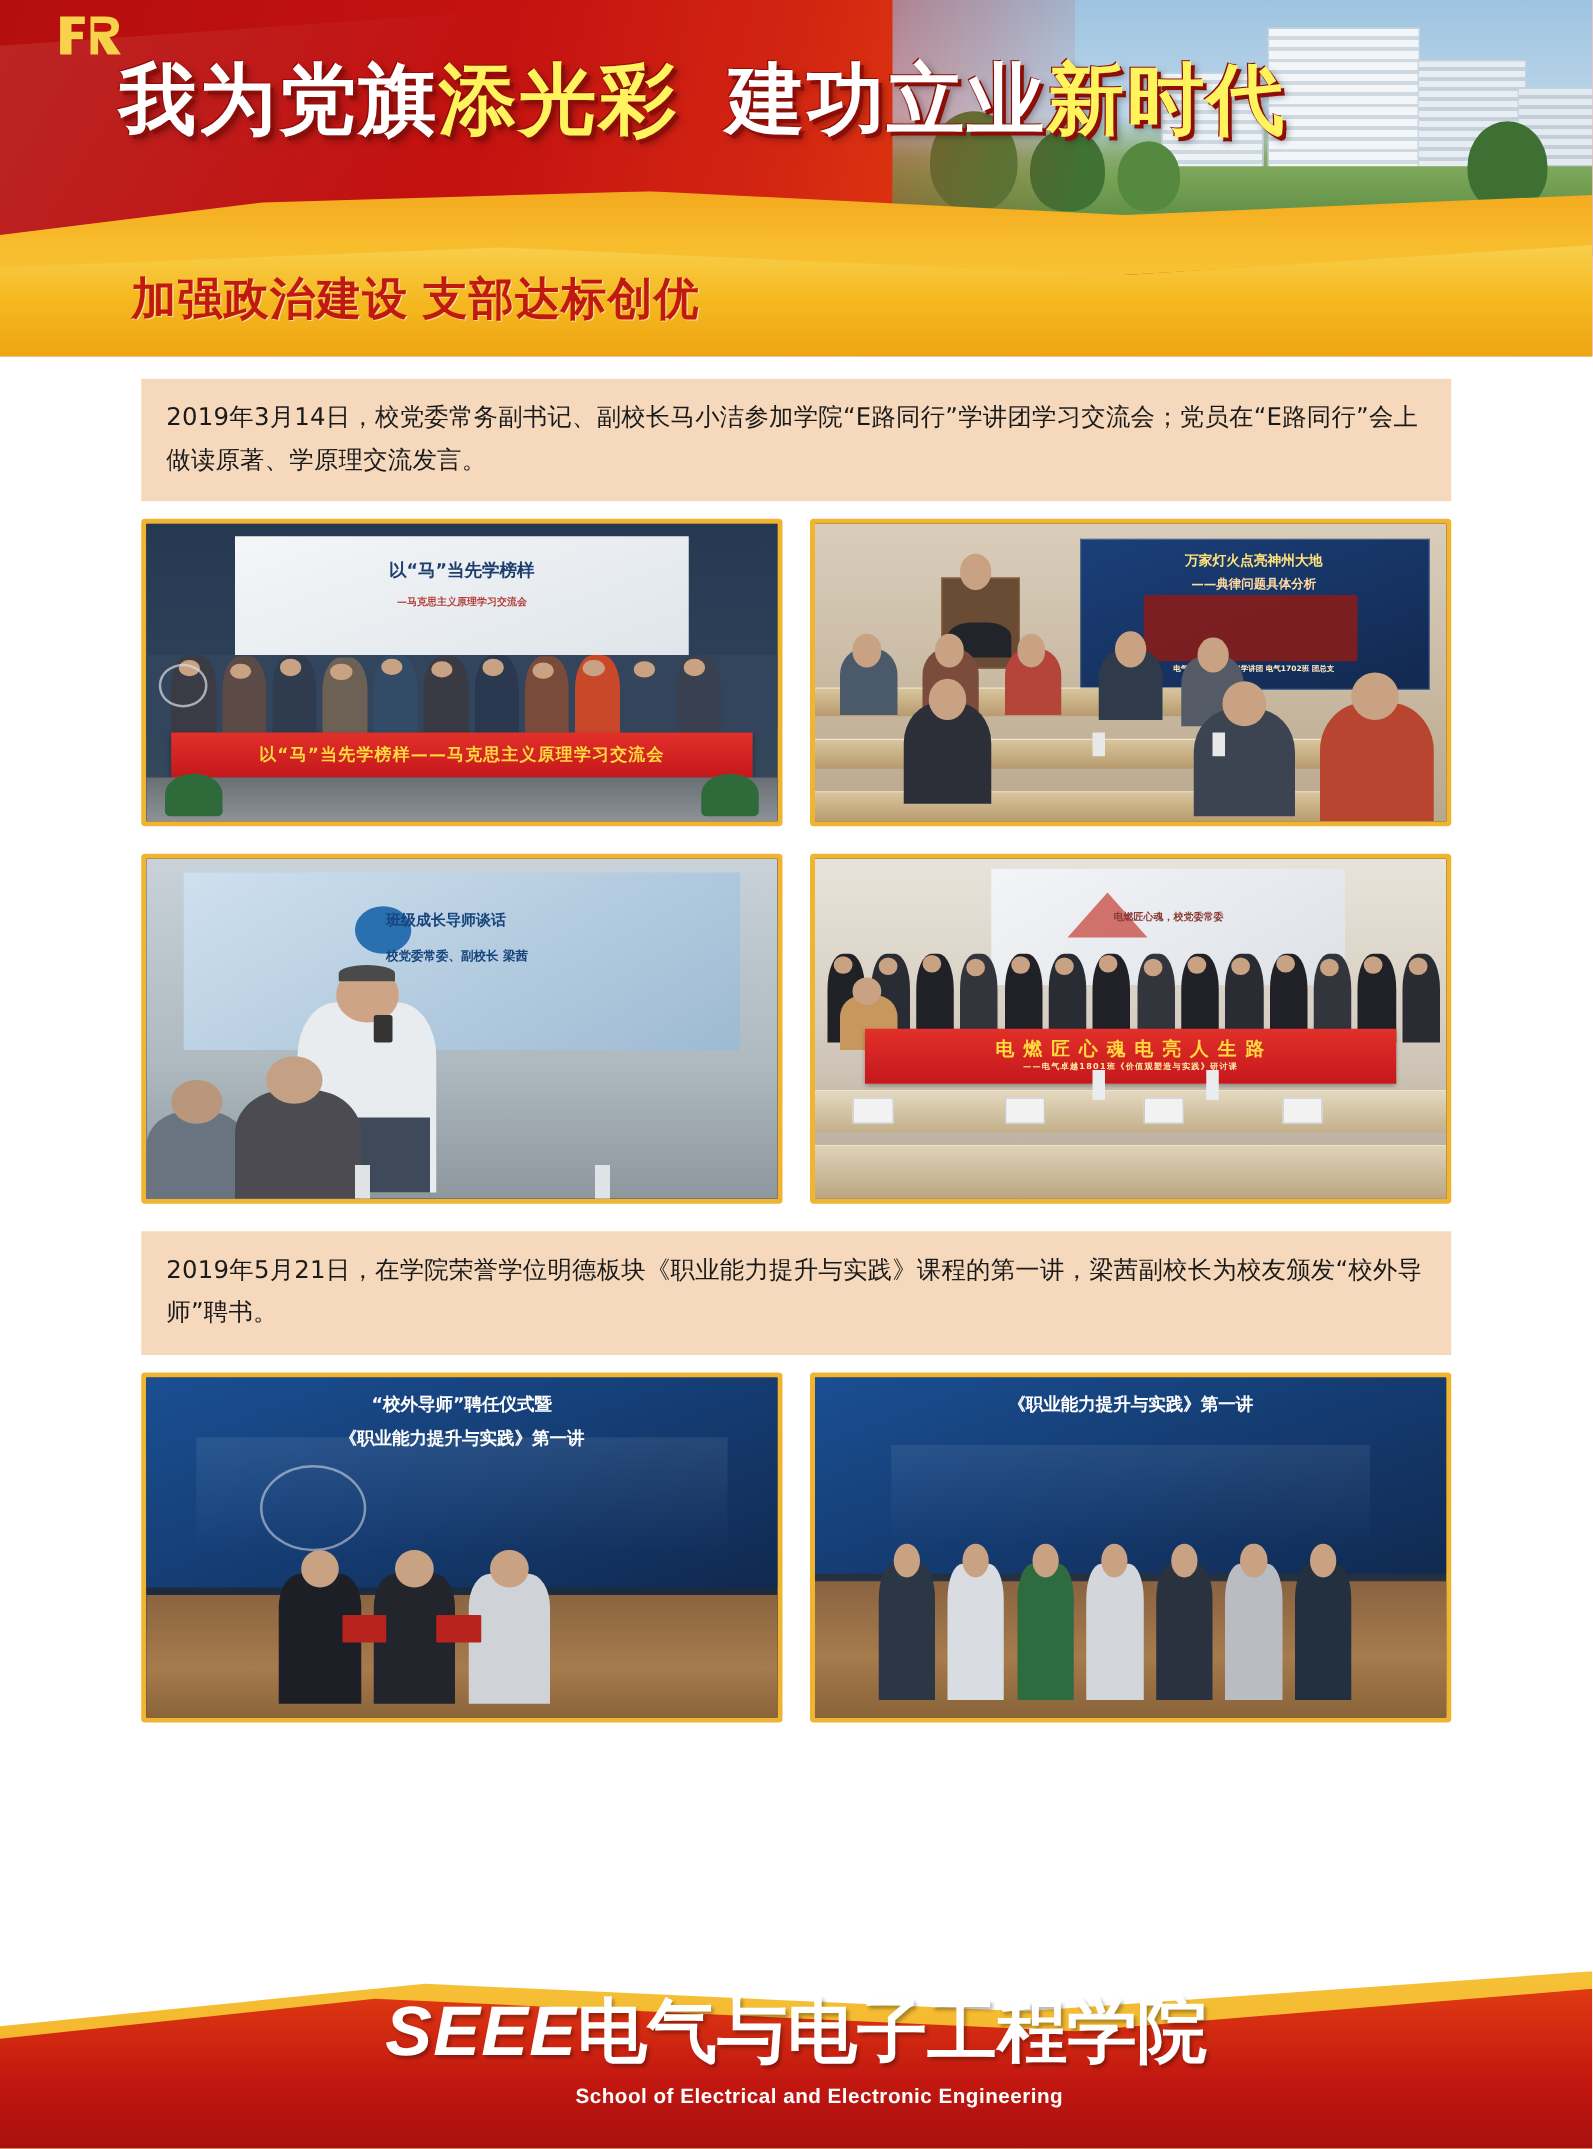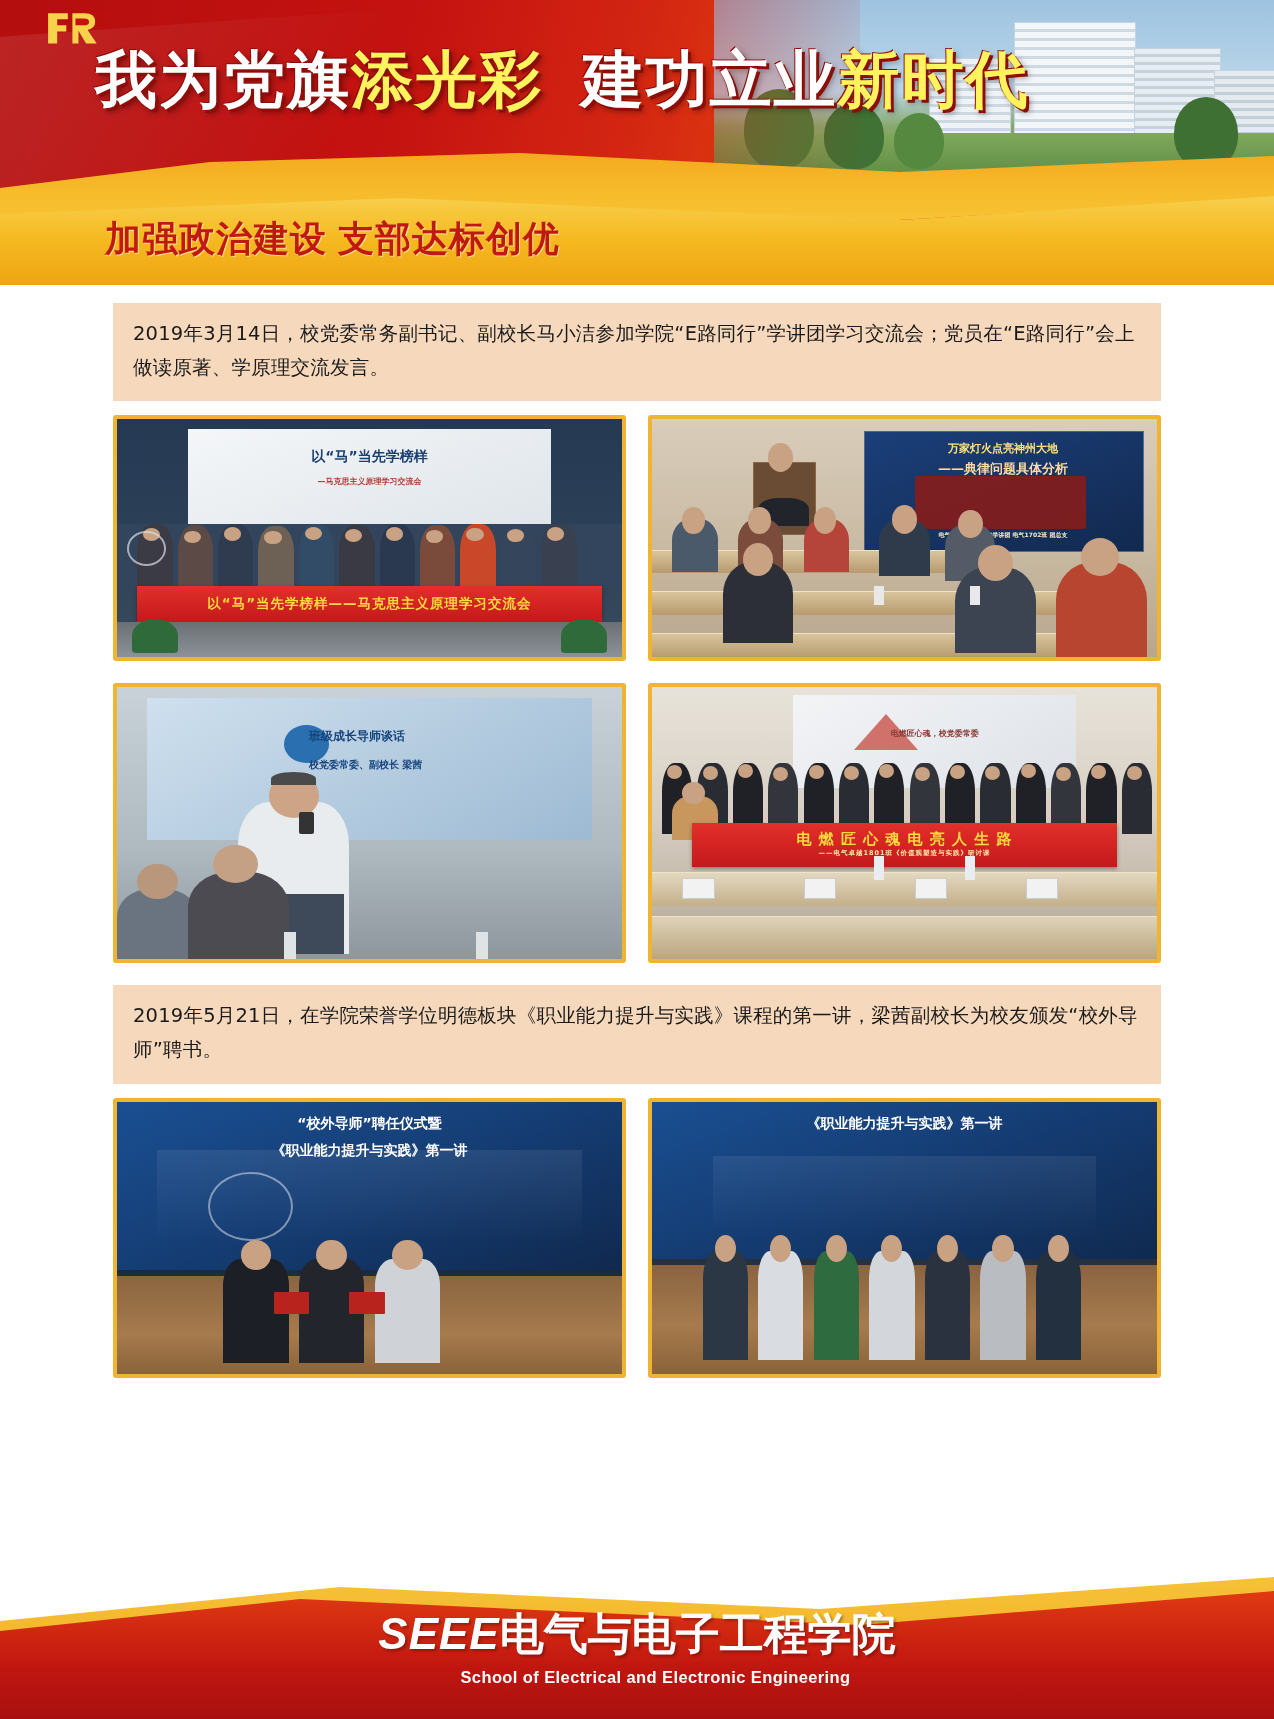--- a/index.html
+++ b/index.html
@@ -219,21 +219,21 @@
     background: linear-gradient(to bottom, #f07c18 0%, #e05a12 100%);
     clip-path: polygon(0 64px, 420px 30px, 900px 58px, 1274px 24px, 1274px 104px, 0 104px);
     opacity: .85;
   }
   .footer-logo {
     position: absolute;
     left: 0; right: 0; bottom: 32px;
     text-align: center;
   }
   .logo-line1 {
-    font-size: 44px;
+    font-size: 56px;
     font-weight: bold;
     color: #ffffff;
     letter-spacing: 1px;
     font-style: italic;
     text-shadow: 2px 2px 3px rgba(0,0,0,0.3);
     white-space: nowrap;
     margin-top: 16px;
   }
   .logo-line1 .cn { font-style: normal; letter-spacing: 0; }
   .logo-line2 {
@@ -328,21 +328,21 @@
           <div style="position:absolute;left:2%;top:47%;width:7%;height:13%;border:2px solid #d8dde2;border-radius:50%;opacity:.7;"></div>
         </div>
       </div>
 
       <div class="photo">
         <div class="scene">
           <div class="stage-bg" style="background:linear-gradient(to bottom,#d9cdbb 0%,#cdbfa9 40%,#b9a78d 100%);"></div>
           <div class="screen" style="left:42%;top:5%;width:55%;height:50%;background:linear-gradient(160deg,#1b3f7a,#12294f);">
           </div>
           <div class="screen-text" style="left:42%;width:55%;top:9%;font-size:11px;color:#ffe27a;">万家灯火点亮神州大地</div>
-          <div class="screen-text" style="left:42%;width:55%;top:17%;font-size:13px;color:#ffd9a0;">——典律问题具体分析</div>
+          <div class="screen-text" style="left:42%;width:55%;top:17%;font-size:10px;color:#ffd9a0;">——典律问题具体分析</div>
           <div style="position:absolute;left:52%;top:24%;width:34%;height:22%;background:#8d1b16;border-radius:2px;opacity:.85;"></div>
           <div class="screen-text" style="left:42%;width:55%;top:47%;font-size:6px;color:#ffe9c0;">电气学院“E路同行”学讲团  电气1702班 团总支</div>
 
           <div style="position:absolute;left:20%;top:18%;width:12%;height:30%;background:#6a4b33;border:1px solid #8a6647;"></div>
           <div class="head" style="left:23%;top:10%;width:5%;height:12%;"></div>
           <div class="person" style="left:21%;bottom:55%;width:10%;height:12%;background:#22242b;"></div>
 
           <div class="table" style="left:0;top:55%;width:70%;height:9%;"></div>
           <div class="table" style="left:0;top:72%;width:82%;height:10%;"></div>
           <div class="table" style="left:0;top:90%;width:95%;height:10%;"></div>

